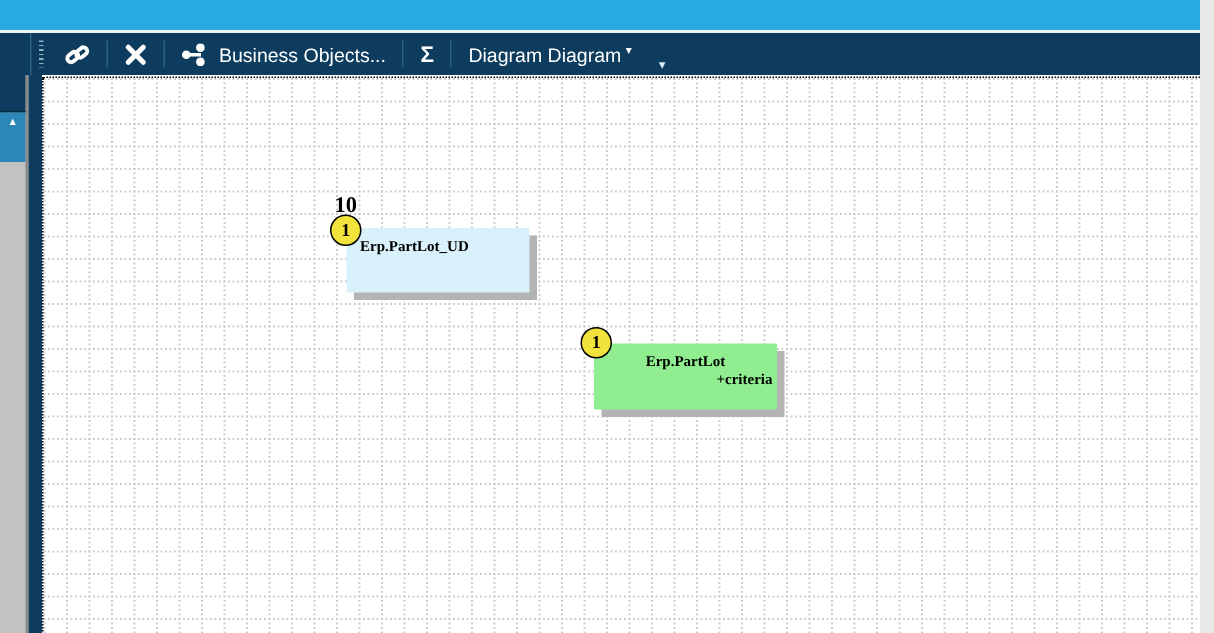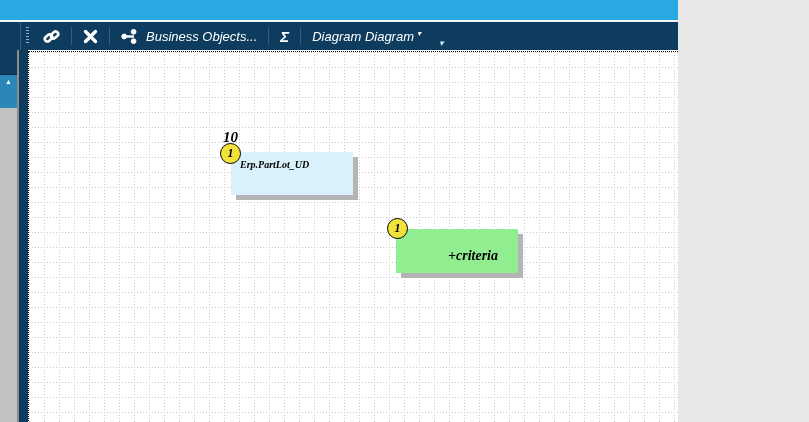--- a/index.html
+++ b/index.html
@@ -1,17 +1,17 @@
 <!DOCTYPE html>
 <html><head>
 <meta charset="utf-8">
 <style>
   html,body{margin:0;padding:0;background:#e8e8e8;}
-  #app{position:relative;width:678px;height:422px;overflow:hidden;
-       font-family:"Liberation Sans",sans-serif;background:#fff;font-style:italic;}
+  #app{position:relative;width:800px;height:422px;overflow:hidden;
+       font-family:"Liberation Sans",sans-serif;background:#fff;}
 
   
   .topbar{position:absolute;left:0;top:0;width:809px;height:20px;background:#29a9e1;}
   .topbar-divider{position:absolute;left:0;top:20px;width:809px;height:2px;background:#eef6fb;}
   .toolbar{position:absolute;left:0;top:22px;width:809px;height:28px;background:#0d3c5f;
            display:flex;align-items:center;color:#fff;font-size:13px;}
   .tb-leftpad{width:20px;height:28px;border-right:1px solid #2b6183;flex:0 0 auto;}
   .tb-grip{width:3px;height:18px;margin:0 6px 0 5px;flex:0 0 auto;
            background:repeating-linear-gradient(to bottom,#8fb2c9 0 1px,transparent 1px 3px);}
   .tb-btn{display:flex;align-items:center;justify-content:center;height:24px;
@@ -40,21 +40,21 @@
             radial-gradient(circle at 0.6px 0.6px,#c9c9c9 0.7px,transparent 0.9px);
           background-size:3px 15px,15px 3px;}
 
   .node{position:absolute;width:122px;box-shadow:5px 5px 0 0 #b4b4b4;
         font-family:"Liberation Serif",serif;font-weight:bold;color:#000;cursor:move;}
   .node-blue{left:202px;top:100px;height:43px;background:#d9f1fb;}
   .node-green{left:367px;top:177px;height:44px;background:#90ee90;}
   .node-title{font-size:10px;line-height:15px;padding-top:5px;}
   .node-blue .node-title{text-align:left;padding-left:9px;}
   .node-green .node-title{text-align:center;}
-  .node-criteria{position:absolute;right:20px;top:19px;font-size:14px;margin-left:44px;}
+  .node-criteria{position:absolute;right:3px;top:19px;font-size:10px;margin-left:44px;}
 
   .badge{position:absolute;width:19px;height:19px;border-radius:50%;background:#f2e23c;
          border:1.5px solid #000;display:flex;align-items:center;justify-content:center;
          font-family:"Liberation Serif",serif;font-weight:bold;font-size:12px;color:#000;z-index:3;}
   .badge-1{left:191px;top:91px;}
   .badge-2{left:358px;top:166px;}
   .count-label{position:absolute;left:194px;top:77px;z-index:4;
                font-family:"Liberation Serif",serif;font-weight:bold;font-size:15px;color:#000;}
 </style>
 </head>
@@ -135,20 +135,21 @@
 
     <div class="node node-blue">
       <div class="node-title">Erp.PartLot_UD</div>
     </div>
     <div class="badge badge-1">
       <span>1</span>
     </div>
     <div class="count-label">10</div>
 
     <div class="node node-green">
+      <div class="node-title">Erp.PartLot</div>
       <div class="node-criteria">+criteria</div>
     </div>
     <div class="badge badge-2">
       <span>1</span>
     </div>
 
   </div>
 </div>
 
 </body></html>

